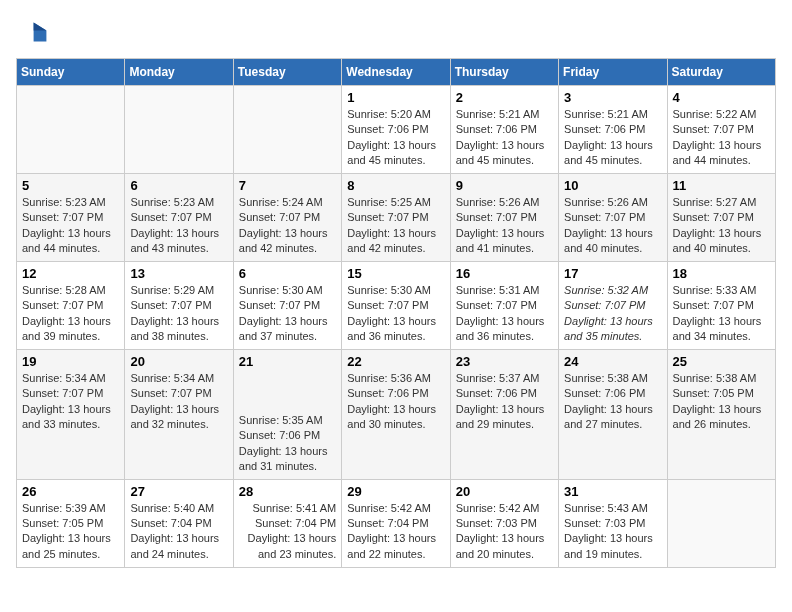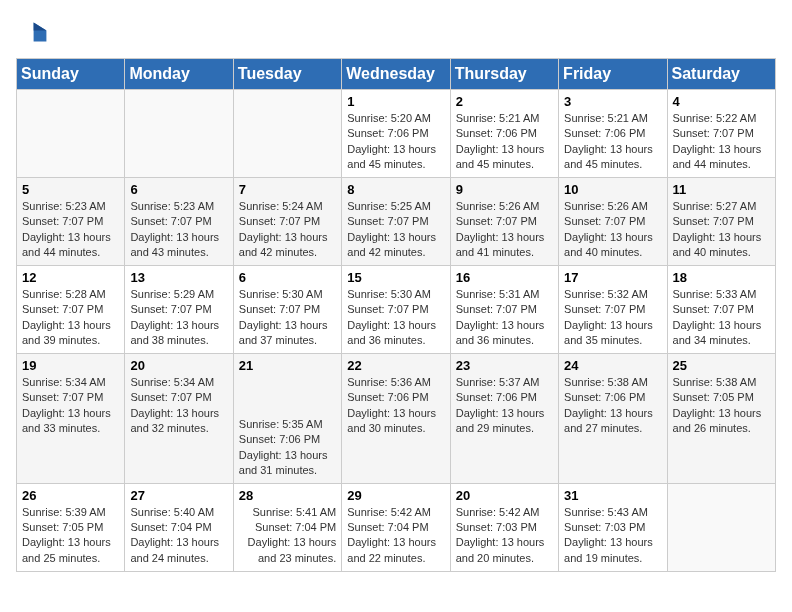--- a/index.html
+++ b/index.html
@@ -50,21 +50,21 @@
     table {
       width: 100%;
       border-collapse: collapse;
       font-size: 11px;
     }
     thead tr th {
       background: #2e6db4;
       color: #fff;
       padding: 6px 4px;
       text-align: left;
-      font-size: 16px;
+      font-size: 12px;
       font-weight: bold;
       border: 1px solid #ccc;
     }
     tbody tr td {
       border: 1px solid #ccc;
       padding: 4px 5px;
       vertical-align: top;
       background: #fff;
       min-height: 80px;
       height: 88px;
@@ -236,21 +236,21 @@
         </td>
         <td>
           <span class="day-num">16</span>
           <div class="day-info" style="white-space: pre-line;">Sunrise: 5:31 AM
 Sunset: 7:07 PM
 Daylight: 13 hours
 and 36 minutes.</div>
         </td>
         <td>
           <span class="day-num">17</span>
-          <div class="day-info" style="white-space: pre-line;">Sunrise: 5:32 AM
+          <div class="day-info" style="white-space: pre-line; font-style: italic;">Sunrise: 5:32 AM
 Sunset: 7:07 PM
 Daylight: 13 hours
 and 35 minutes.</div>
         </td>
         <td>
           <span class="day-num">18</span>
           <div class="day-info" style="white-space: pre-line;">Sunrise: 5:33 AM
 Sunset: 7:07 PM
 Daylight: 13 hours
 and 34 minutes.</div>

